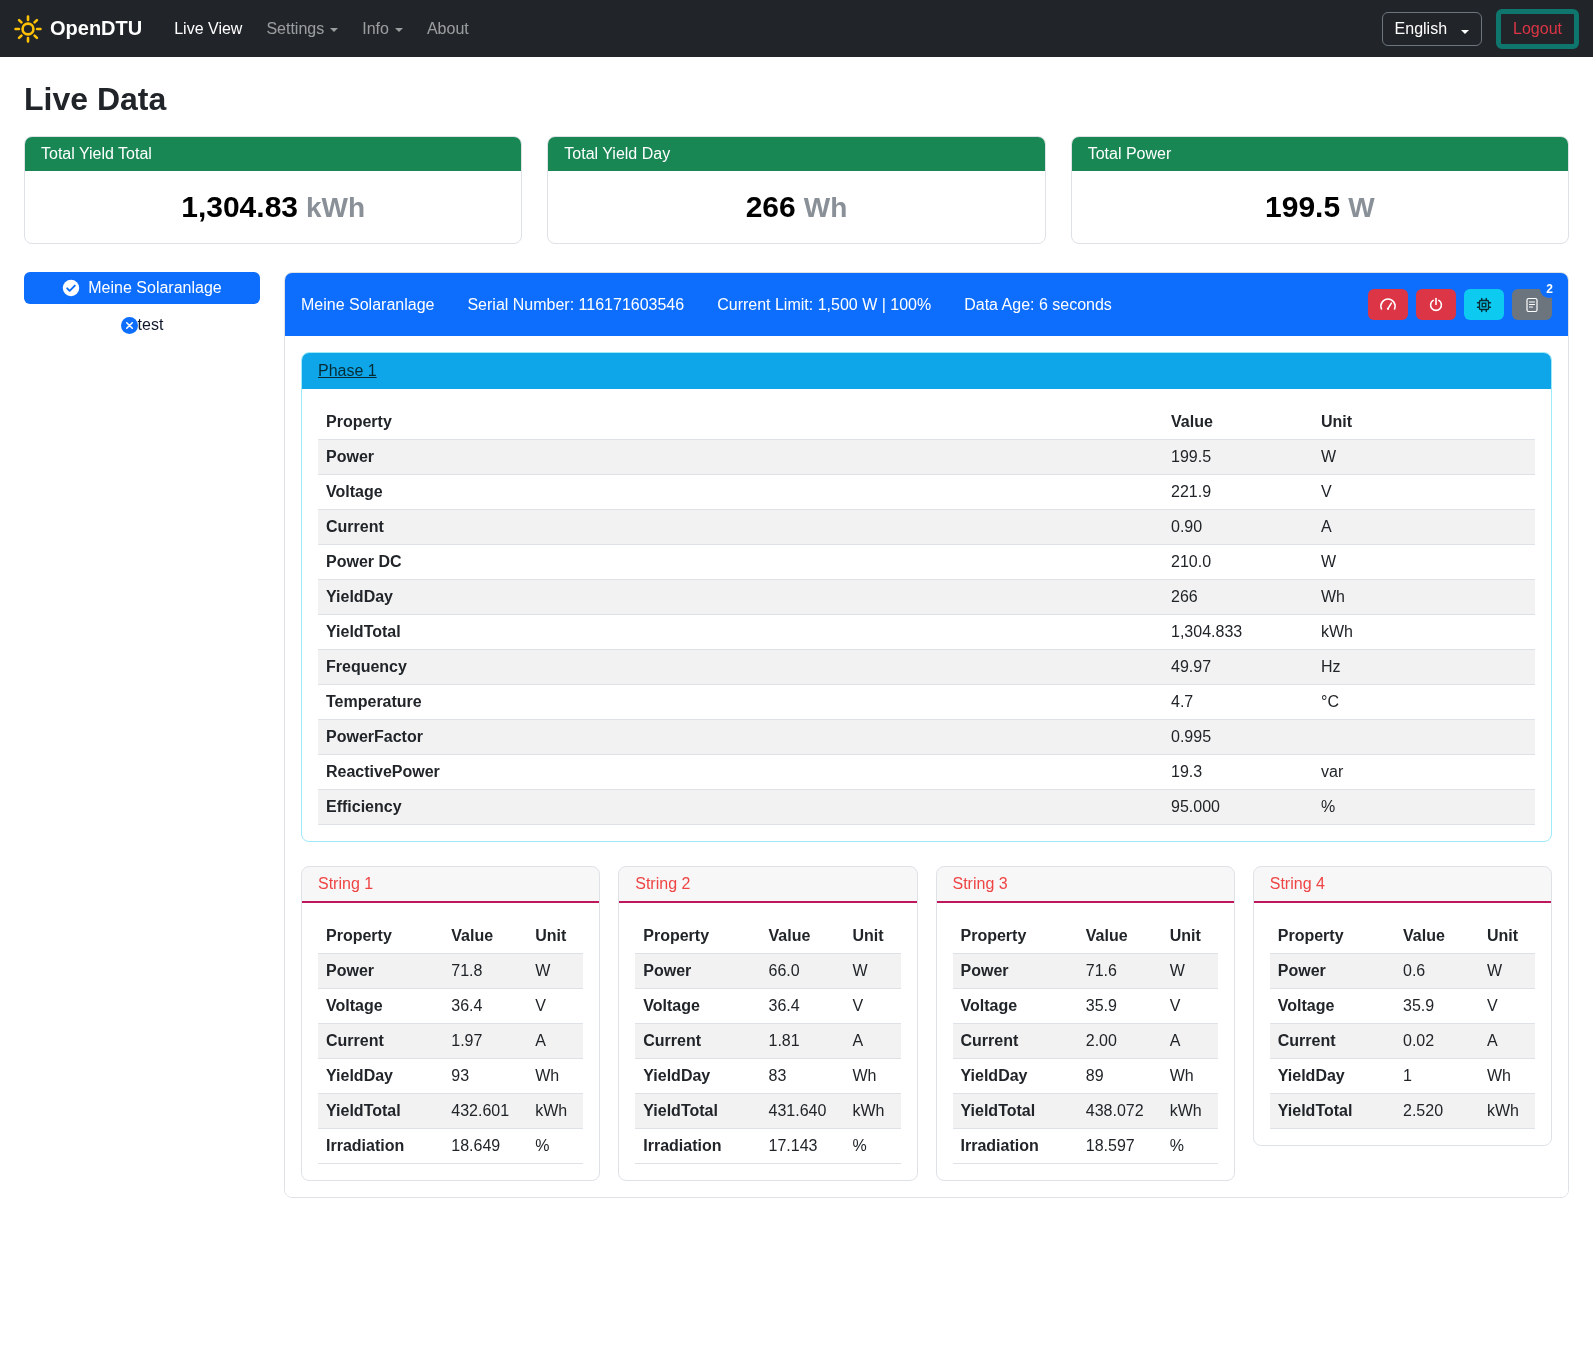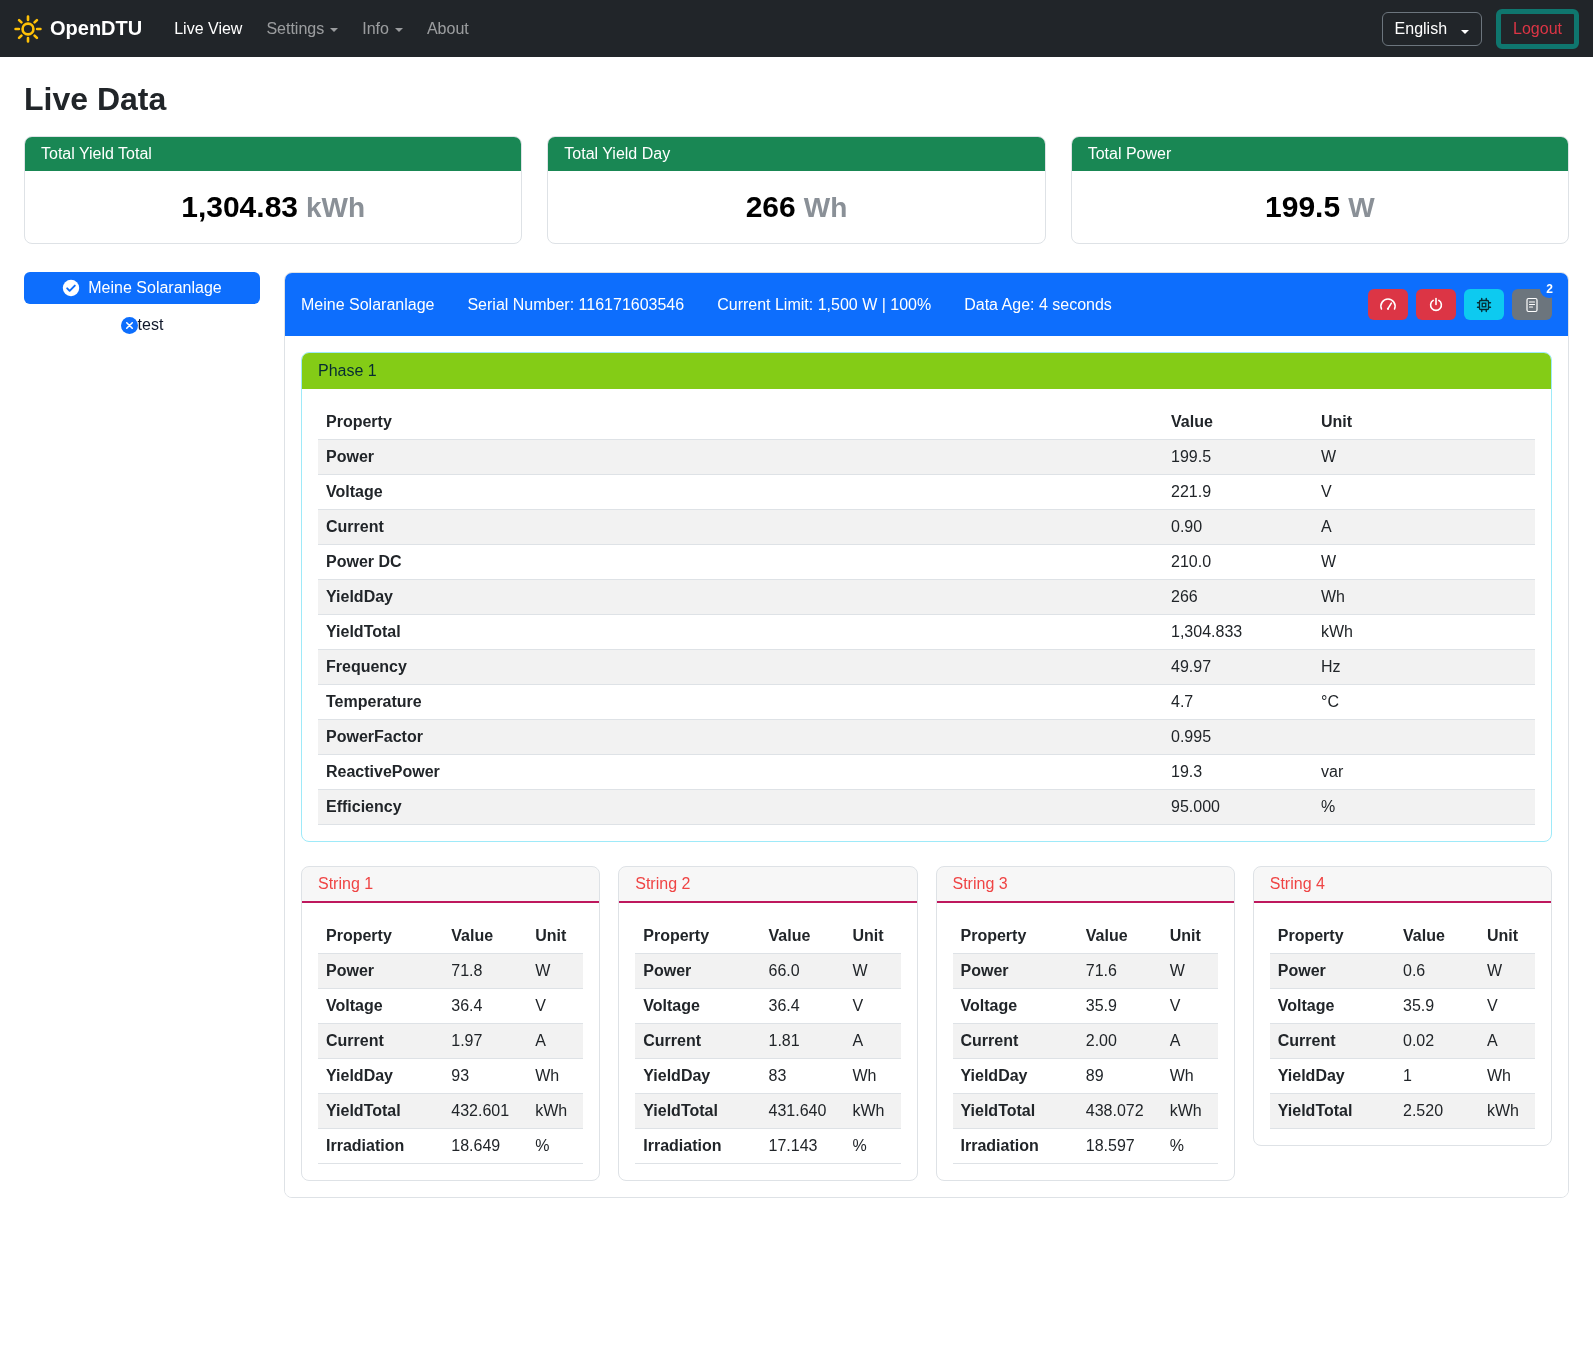--- a/index.html
+++ b/index.html
@@ -67,21 +67,21 @@
     align-items:center; justify-content:center; position:relative; cursor:pointer; }
   .btn-danger { background:#dc3545; }
   .btn-info { background:#0dcaf0; }
   .btn-secondary { background:#6c757d; }
   .count-badge { position:absolute; top:-9px; right:-7px; background:#0d6efd; color:#fff;
     font-size:12px; line-height:1; padding:3px 6px; border-radius:10px; font-weight:600; }
   .panel-body { padding:16px; background:#fff; }
 
   
   .phase-card { border:1px solid #9eeaf9; border-radius:8px; overflow:hidden; margin-bottom:24px; }
-  .phase-header { background:#84cc16; color:#062c33; padding:9px 16px; }
+  .phase-header { background:#0ea5e9; color:#062c33; padding:9px 16px;text-decoration:underline; }
   .card-body { padding:16px; }
 
   
   table.data-table { width:100%; border-collapse:collapse; font-size:16px; }
   .data-table th, .data-table td { padding:8px; border-bottom:1px solid #dee2e6; text-align:left; }
   .data-table thead th { font-weight:700; }
   .data-table tbody th { font-weight:600; }
   .data-table tbody tr:nth-of-type(odd) { background:rgba(0,0,0,.05); }
   .text-end { text-align:left; }
 
@@ -161,21 +161,21 @@
         </span>
         <span>test</span>
       </div>
     </div>
 
     <div class="panel">
       <div class="panel-header">
         <span class="hdr-item">Meine Solaranlage</span>
         <span class="hdr-item">Serial Number: 116171603546</span>
         <span class="hdr-item">Current Limit: 1,500 W | 100%</span>
-        <span class="hdr-item">Data Age: 4 seconds</span>
+        <span class="hdr-item">Data Age: 6 seconds</span>
         <span class="spacer"></span>
         <div class="icon-btns">
           <button class="icon-btn btn-danger">
             <span style="display:flex">
               <svg width="18" height="18" viewBox="0 0 16 16" fill="none" stroke="#fff" stroke-width="1.4" stroke-linecap="round">
                 <path d="M2.2 11.5a6.3 6.3 0 1 1 11.6 0"></path>
                 <path d="M8 11.2l3-4.8"></path>
                 <circle cx="8" cy="11.4" r="1" fill="#fff" stroke="none"></circle>
               </svg>
             </span>

